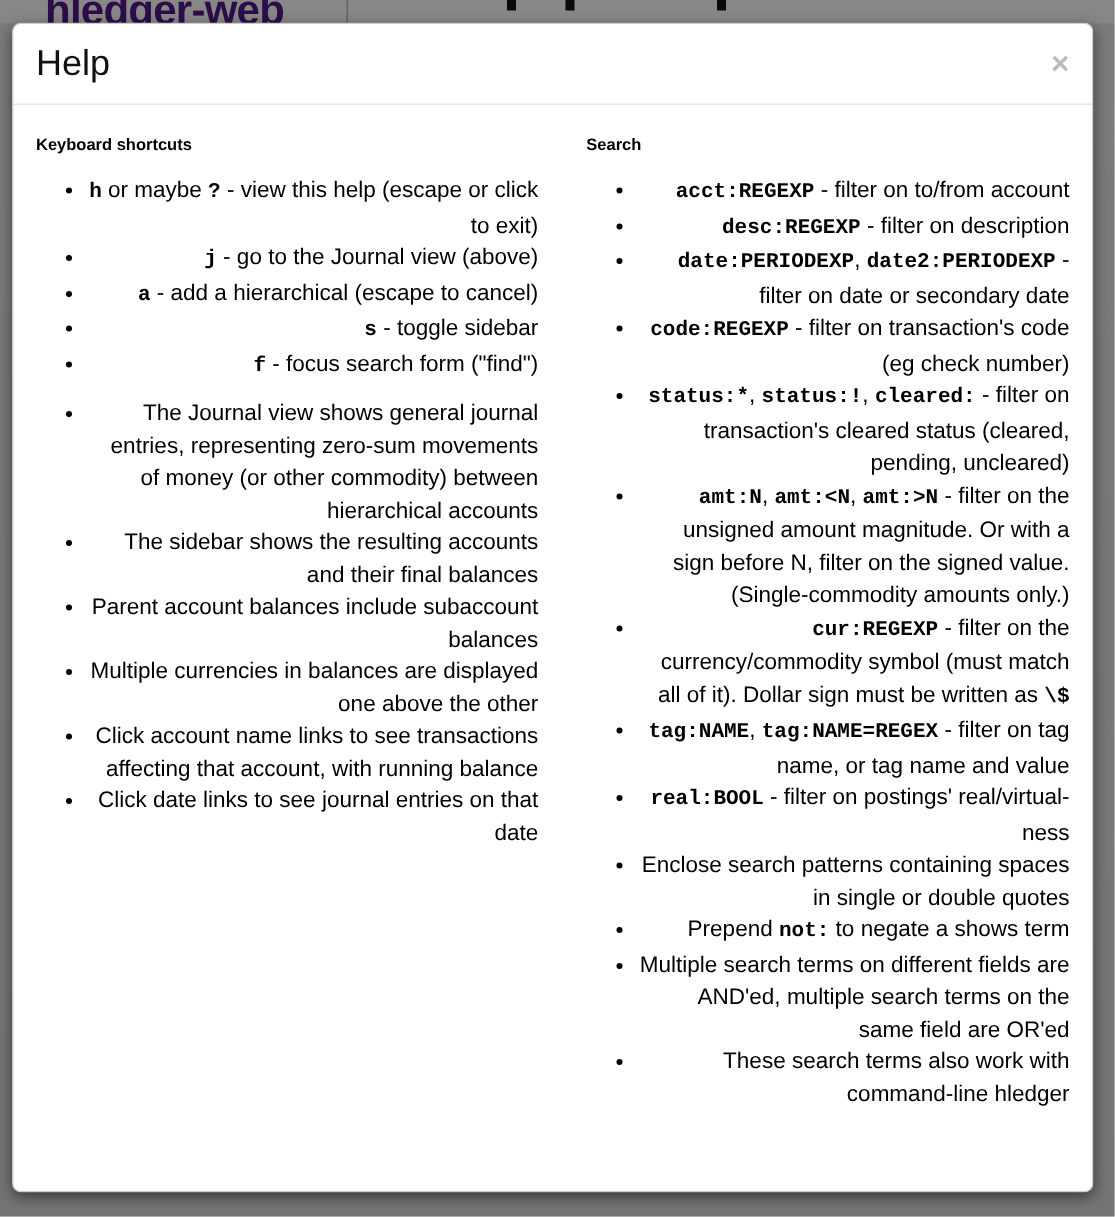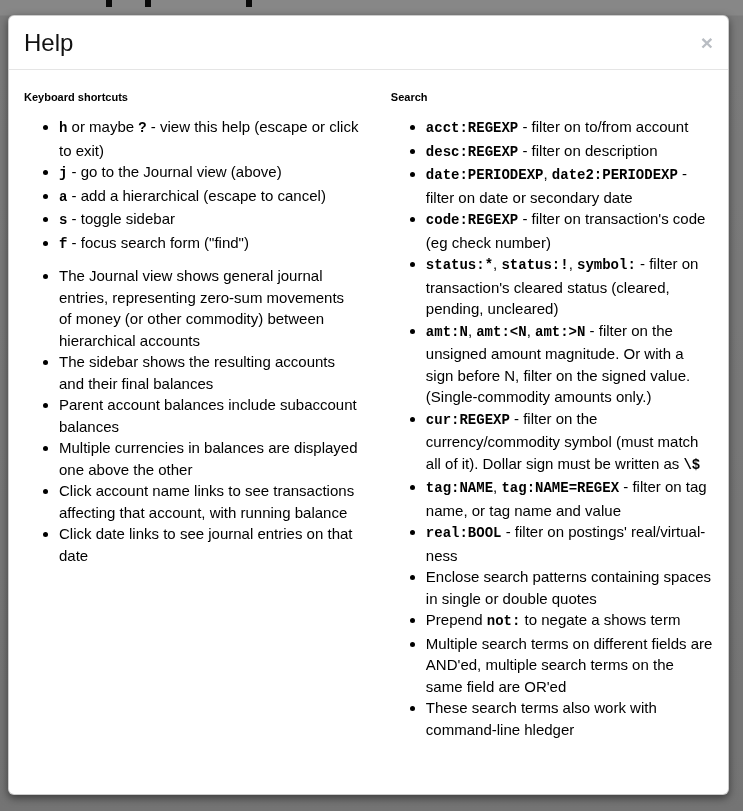--- a/index.html
+++ b/index.html
@@ -75,33 +75,36 @@
 
   section h3 {
     font-size: 11px; font-weight: 700; color: #000;
     margin: 30px 0 13px 0;
   }
   section:first-child h3 { margin-top: 6px; }
 
   section ul { margin: 0 0 10px 0; padding-left: 35px; }
   section li {
     font-size: 15px; line-height: 21.5px;
-    margin: 0; padding: 0;
+    margin: 0; padding: 0; text-align: right;
   }
   code {
     font-family: "Liberation Mono", monospace;
     font-weight: 700; font-size: 14px; color: #000;
     white-space: pre-wrap;
   }
 </style>
 </head>
 <body>
 
 <div class="page-behind">
   <div class="topbar">
+    <div class="sidebar-strip">
+      <a href="#" class="brand">hledger-web</a>
+    </div>
     <div class="main-strip">
       <span class="stem" style="left:106px"></span>
       <span class="stem" style="left:145px"></span>
       <span class="stem" style="left:246px"></span>
     </div>
   </div>
 </div>
 
 <div class="backdrop"></div>
 
@@ -134,21 +137,21 @@
       </section>
     </div>
     <div class="col-right">
       <section>
         <h3>Search</h3>
         <ul>
             <li><code>acct:REGEXP</code><span> - filter on to/from account</span></li>
             <li><code>desc:REGEXP</code><span> - filter on description</span></li>
             <li><code>date:PERIODEXP</code><span>, </span><code>date2:PERIODEXP</code><span> - filter on date or secondary date</span></li>
             <li><code>code:REGEXP</code><span> - filter on transaction's code (eg check number)</span></li>
-            <li><code>status:*</code><span>, </span><code>status:!</code><span>, </span><code>symbol:</code><span> - filter on transaction's cleared status (cleared, pending, uncleared)</span></li>
+            <li><code>status:*</code><span>, </span><code>status:!</code><span>, </span><code>cleared:</code><span> - filter on transaction's cleared status (cleared, pending, uncleared)</span></li>
             <li><code>amt:N</code><span>, </span><code>amt:&lt;N</code><span>, </span><code>amt:&gt;N</code><span> - filter on the unsigned amount magnitude. Or with a sign before N, filter on the signed value. (Single-commodity amounts only.)</span></li>
             <li><code>cur:REGEXP</code><span> - filter on the currency/commodity symbol (must match all of it). Dollar sign must be written as </span><code>\$</code></li>
             <li><code>tag:NAME</code><span>, </span><code>tag:NAME=REGEX</code><span> - filter on tag name, or tag name and value</span></li>
             <li><code>real:BOOL</code><span> - filter on postings' real/virtual-ness</span></li>
             <li><span>Enclose search patterns containing spaces in single or double quotes</span></li>
             <li><span>Prepend </span><code>not:</code><span> to negate a shows term</span></li>
             <li><span>Multiple search terms on different fields are AND'ed, multiple search terms on the same field are OR'ed</span></li>
             <li><span>These search terms also work with command-line hledger</span></li>
           </ul>
       </section>

